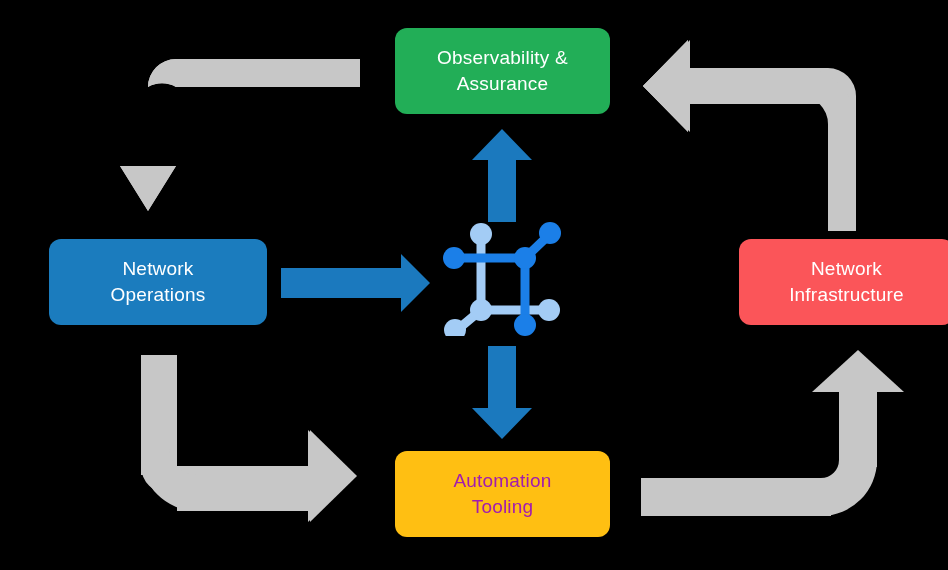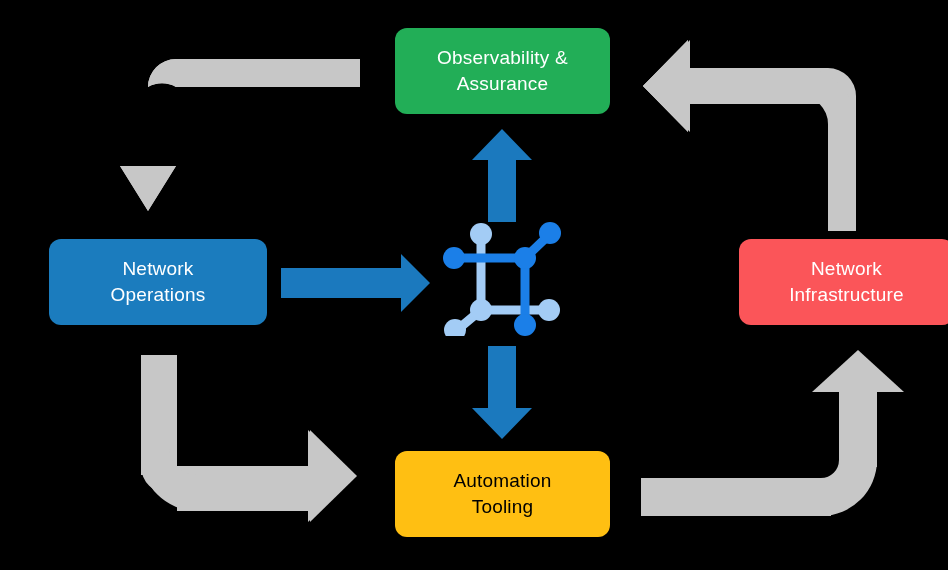--- a/index.html
+++ b/index.html
@@ -126,16 +126,16 @@
 
   <div class="node-box" id="box-observability" style="background: rgb(34, 174, 87); color: rgb(255, 255, 255);">Observability &amp;
 Assurance</div>
 
   <div class="node-box" id="box-operations" style="background: rgb(27, 124, 190); color: rgb(255, 255, 255);">Network
 Operations</div>
 
   <div class="node-box" id="box-infrastructure" style="background: rgb(251, 85, 89); color: rgb(255, 255, 255);">Network
 Infrastructure</div>
 
-  <div class="node-box" id="box-automation" style="background: rgb(255, 191, 18); color: #000000;">Automation
+  <div class="node-box" id="box-automation" style="background: rgb(255, 191, 18); color: #a21caf;">Automation
 Tooling</div>
 
 </div>
 
 </body></html>

